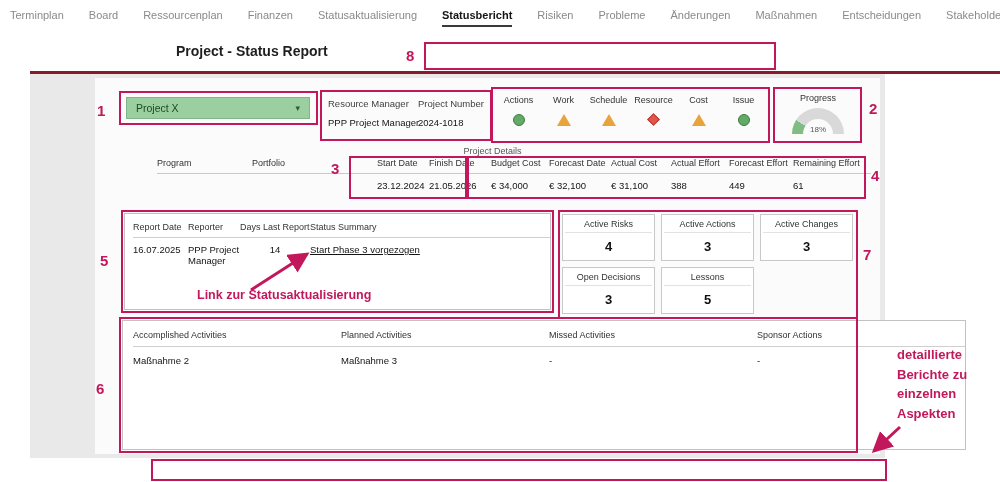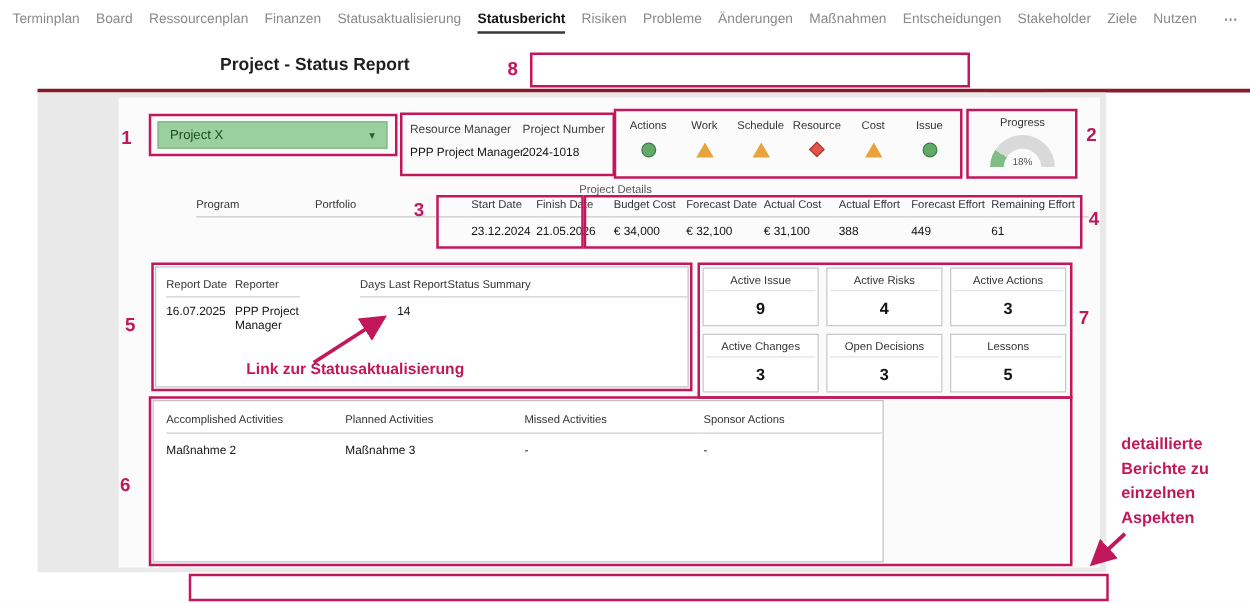--- a/index.html
+++ b/index.html
@@ -3,21 +3,21 @@
 <meta charset="utf-8">
 <style>
   * { margin:0; padding:0; box-sizing:border-box; }
   html,body { width:1000px; height:482px; }
   body { font-family:"Liberation Sans", sans-serif; background:#fff; position:relative; overflow:hidden; font-size:11px; }
   .root { position:absolute; left:0; top:0; width:1000px; height:482px; background:#fff; }
   [data-interactable="true"] { cursor:pointer; }
 
   
   .top-nav { position:absolute; top:0; left:0; width:1000px; height:30px; background:#fff;
-             display:flex; align-items:center; gap:13px; padding:0 10px; font-size:11px; color:#8a8a8a; white-space:nowrap; }
+             display:flex; align-items:center; gap:25px; padding:0 10px; font-size:11px; color:#8a8a8a; white-space:nowrap; }
   .nav-item { position:relative; }
   .nav-item.active { color:#141414; font-weight:bold; }
   .nav-item.active::after { content:""; position:absolute; left:0; right:0; bottom:-6px; height:2px; background:#3a3a3a; }
   .nav-more { margin-left:auto; font-weight:bold; color:#8a8a8a; }
 
   
   .report-header { position:absolute; top:30px; left:0; width:872px; height:42px; background:#fff; }
   .page-title { position:absolute; left:176px; top:13px; font-size:14px; font-weight:bold; color:#1f1f1f; }
   .toolbar { position:absolute; left:430px; top:46px; display:flex; gap:9px; }
   .tb-btn { display:flex; align-items:center; gap:5px; height:20px; padding:0 11px; border:1px solid rgba(0,0,0,.18);
@@ -67,34 +67,34 @@
   .pd-col .pd-header { font-size:9px; color:#333; height:16px; border-bottom:1px solid #c9c9c9; white-space:nowrap; }
   .pd-col .pd-value { font-size:9.5px; color:#141414; padding-top:6px; white-space:nowrap; }
   .w0{width:95px;} .w1{width:125px;} .w2{width:52px;} .w3{width:62px;} .w4{width:58px;}
   .w5{width:62px;} .w6{width:60px;} .w7{width:58px;} .w8{width:64px;} .w9{width:78px;}
 
   
   .report-box { position:absolute; left:124px; top:213px; width:427px; height:97px; background:#fff; border:1px solid #c2c2c2; }
   .rb-row { display:flex; padding-left:8px; }
   .rb-head { font-size:9px; color:#333; padding-top:8px; padding-bottom:5px; border-bottom:1px solid #cfcfcf; }
   .rb-cell { font-size:9.5px; color:#141414; padding-top:6px; }
-  .rc0{width:55px;} .rc1{width:52px;} .rc2{width:70px; text-align:center;margin-left:48px;} .rc3{flex:1; text-align:left;}
+  .rc0{width:55px;} .rc1{width:52px;} .rc2{width:70px; text-align:center;} .rc3{flex:1; text-align:left;}
   .rb-head.rc2 { text-align:left; }
   .summary-link { text-decoration:underline; color:#141414; }
   .link-note { position:absolute; left:166px; top:288px; font-size:12.5px; font-weight:bold; color:#c2185b;margin-left:31px; }
 
   
   .kpi-grid { position:absolute; left:562px; top:214px; width:291px; height:100px;
               display:grid; grid-template-columns:repeat(3,1fr); grid-template-rows:repeat(2,1fr); gap:6px; }
   .kpi-tile { background:#fff; border:1px solid #c8c8c8; text-align:center; padding-top:4px; }
   .kpi-label { font-size:9px; color:#333; padding-bottom:3px; border-bottom:1px solid #e2e2e2; margin:0 2px; }
   .kpi-value { font-size:13px; font-weight:bold; color:#111; margin-top:6px; }
 
   
-  .activities-box { position:absolute; left:122px; top:320px; width:585px; height:130px; background:#fff; border:1px solid #c2c2c2; }
+  .activities-box { position:absolute; left:122px; top:320px; width:844px; height:130px; background:#fff; border:1px solid #c2c2c2; }
   .ab-row { display:flex; padding-left:10px; }
   .ab-head { font-size:9px; color:#333; flex:1; padding-top:9px; padding-bottom:6px; border-bottom:1px solid #cfcfcf; }
   .ab-cell { font-size:9.5px; color:#141414; flex:1; padding-top:8px; }
 
   
   .bottom-bar { position:absolute; left:0; top:458px; width:1000px; height:24px; background:#fff; }
 
   
   .ann-box { position:absolute; border:2px solid #c2185b; pointer-events:none; z-index:5; }
   .b-toolbar { left:424px; top:42px; width:352px; height:28px; }
@@ -263,28 +263,27 @@
     <div class="rb-row" data-interactable="false">
       <div class="rb-head rc0" data-interactable="false">Report Date</div>
       <div class="rb-head rc1" data-interactable="false">Reporter</div>
       <div class="rb-head rc2" data-interactable="false">Days Last Report</div>
       <div class="rb-head rc3" data-interactable="false">Status Summary</div>
     </div>
     <div class="rb-row" data-interactable="false">
       <div class="rb-cell rc0" data-interactable="false">16.07.2025</div>
       <div class="rb-cell rc1" data-interactable="false">PPP Project Manager</div>
       <div class="rb-cell rc2" data-interactable="false">14</div>
+      <div class="rb-cell rc3" data-interactable="false">
+        <span class="summary-link" data-interactable="true">Start Phase 3 vorgezogen</span>
+      </div>
     </div>
   </div>
 
   <div class="kpi-grid" data-interactable="false">
-    <div class="kpi-tile" data-interactable="false">
-      <div class="kpi-label" data-interactable="false">Active Issue</div>
-      <div class="kpi-value" data-interactable="false">9</div>
-    </div>
     <div class="kpi-tile" data-interactable="false">
       <div class="kpi-label" data-interactable="false">Active Risks</div>
       <div class="kpi-value" data-interactable="false">4</div>
     </div>
     <div class="kpi-tile" data-interactable="false">
       <div class="kpi-label" data-interactable="false">Active Actions</div>
       <div class="kpi-value" data-interactable="false">3</div>
     </div>
     <div class="kpi-tile" data-interactable="false">
       <div class="kpi-label" data-interactable="false">Active Changes</div>

